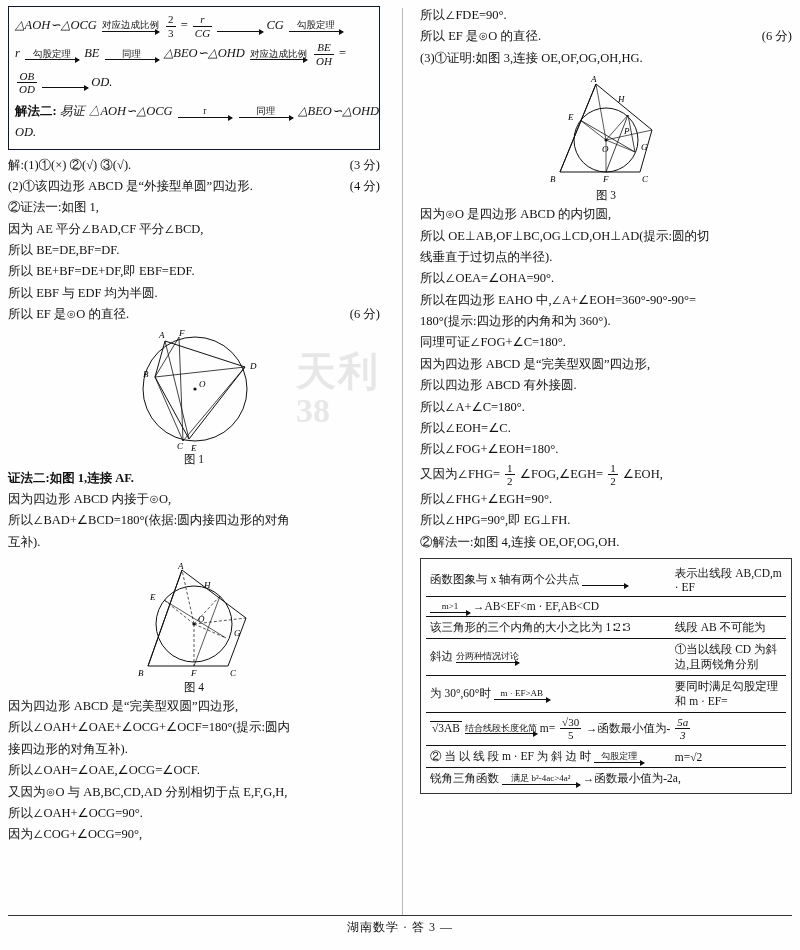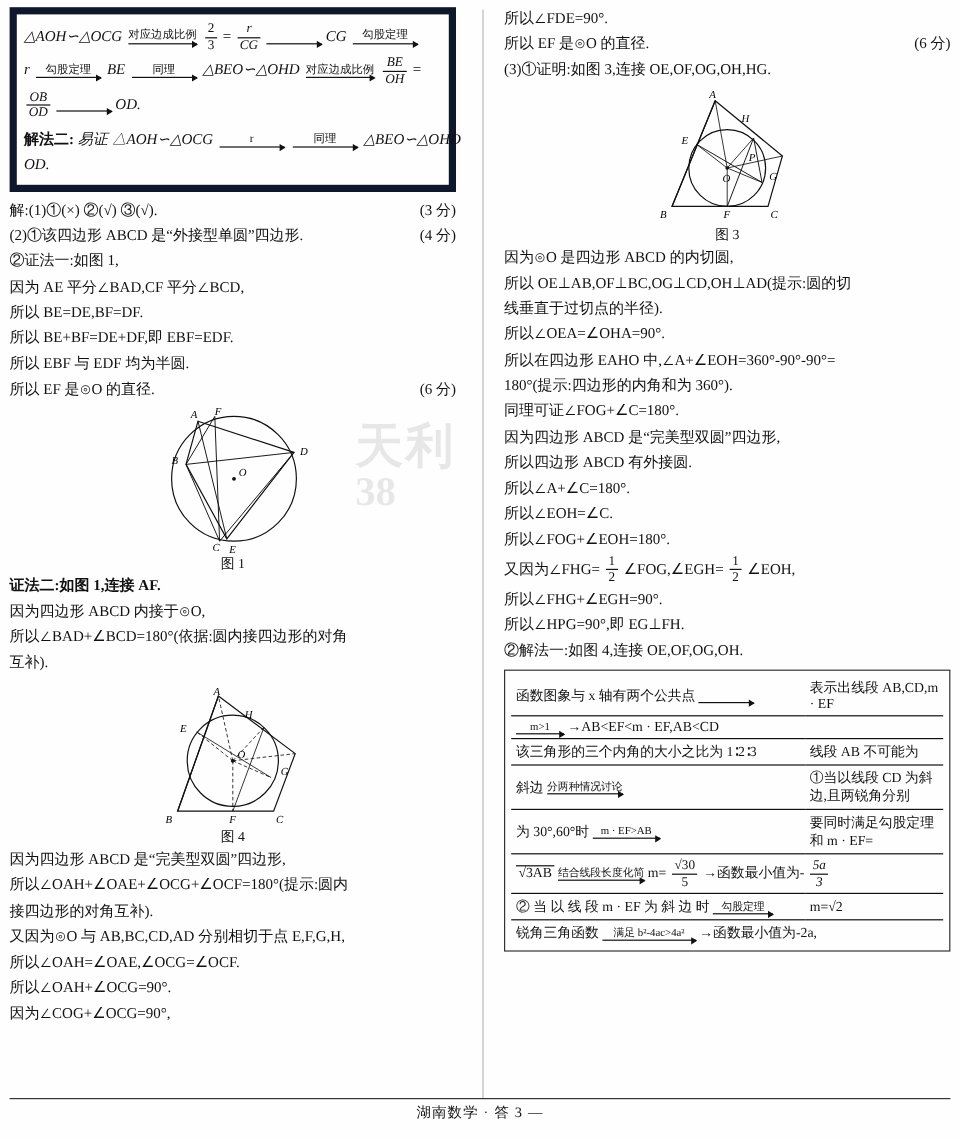--- a/index.html
+++ b/index.html
@@ -11,21 +11,21 @@
     color:#111;
     position:relative;
     overflow:hidden;
   }
   .page{position:absolute;inset:0;}
   .col{position:absolute;top:0;width:372px;}
   .col-left{left:8px;}
   .col-right{left:420px;}
   .divider{position:absolute;left:402px;top:8px;bottom:34px;width:1px;background:#b9b9b9;}
   .box{
-    border:6px solid #0f172a;
+    border:1px solid #0f172a;
     padding:4px 6px;
     box-sizing:border-box;
   }
   .ln{margin:2px 0;line-height:1.55;}
   .it{font-style:italic;font-family:"Liberation Serif",serif;}
   .bold{font-weight:bold;}
   .rt{float:right;}
   .frac{display:inline-block;vertical-align:middle;text-align:center;font-size:11px;line-height:1.15;margin:0 2px;}
   .frac .num{display:block;border-bottom:1px solid #111;padding:0 2px;}
   .frac .den{display:block;padding:0 2px;}
@@ -238,22 +238,22 @@
         <text x="97" y="114" font-size="9" font-style="italic" font-family="Liberation Serif">F</text>
         <text x="136" y="114" font-size="9" font-style="italic" font-family="Liberation Serif">C</text>
       </svg>
       <div class="fig-cap">图 4</div>
     </div>
 
     <div>
       <div class="ln"><span>因为四边形 ABCD 是“完美型双圆”四边形,</span></div>
       <div class="ln"><span>所以∠OAH+∠OAE+∠OCG+∠OCF=180°(提示:圆内</span></div>
       <div class="ln"><span>接四边形的对角互补).</span></div>
+      <div class="ln"><span>所以∠OAH=∠OAE,∠OCG=∠OCF.</span></div>
       <div class="ln"><span>又因为⊙O 与 AB,BC,CD,AD 分别相切于点 E,F,G,H,</span></div>
-      <div class="ln"><span>所以∠OAH=∠OAE,∠OCG=∠OCF.</span></div>
       <div class="ln"><span>所以∠OAH+∠OCG=90°.</span></div>
       <div class="ln"><span>因为∠COG+∠OCG=90°,</span></div>
     </div>
   </div>
 
   <div class="col col-right">
 
     <div style="margin-top:6px;">
       <div class="ln"><span>所以∠FDE=90°.</span></div>
       <div class="ln">

